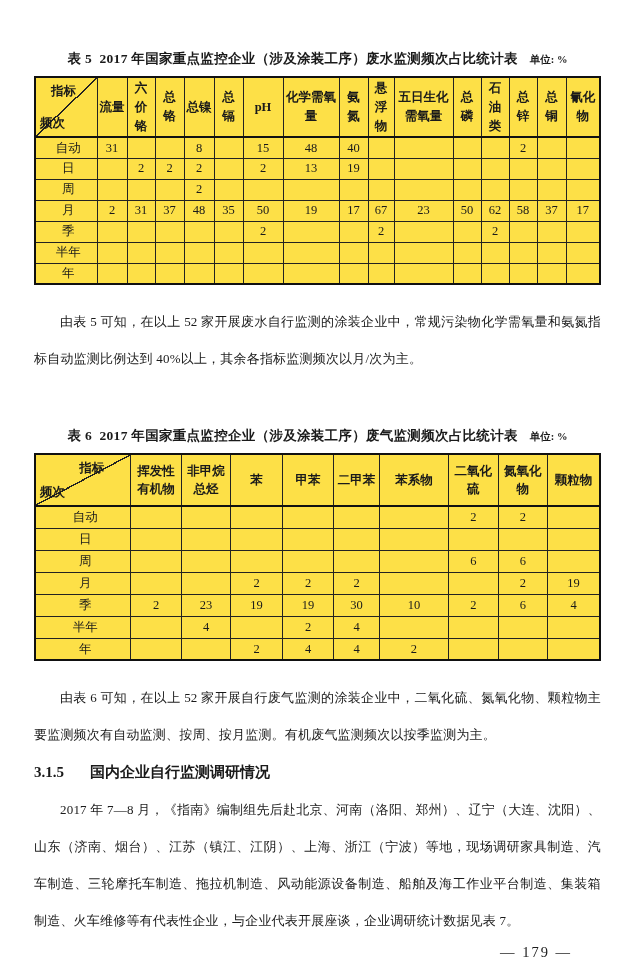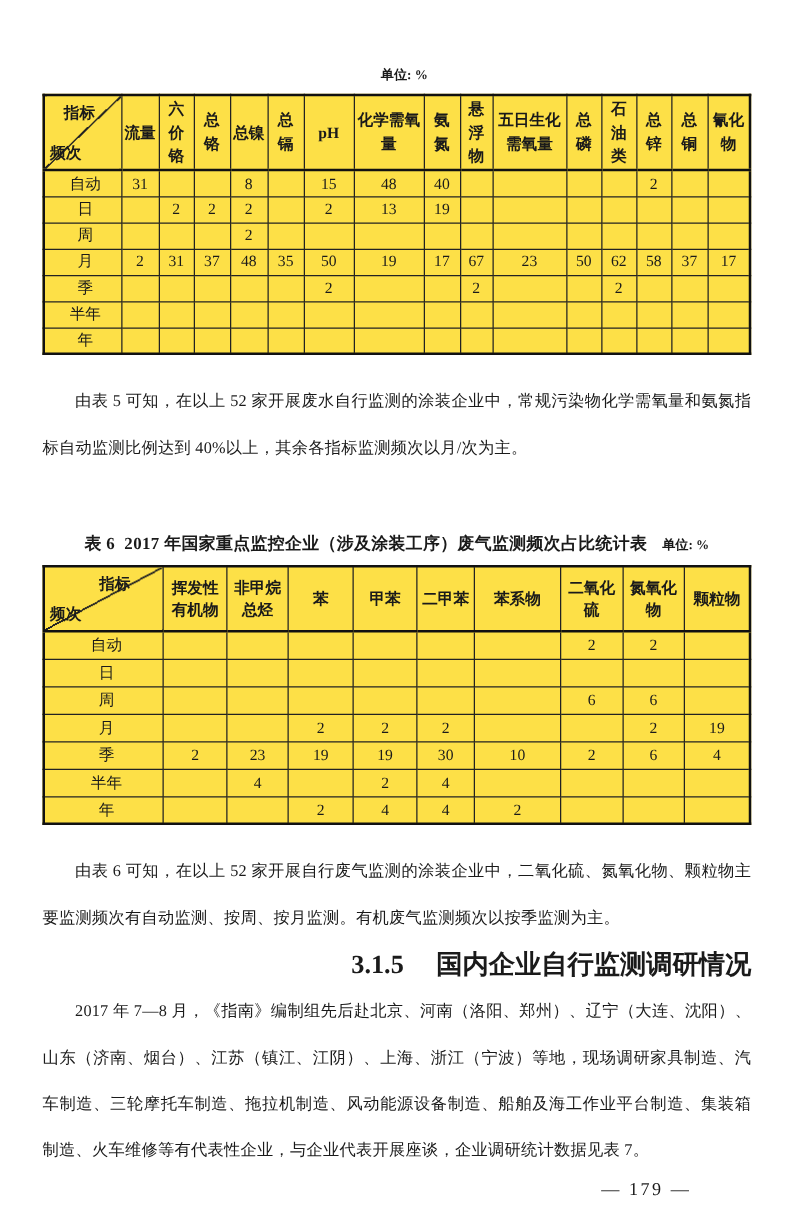--- a/index.html
+++ b/index.html
@@ -77,41 +77,41 @@
     line-height: 37px;
     text-indent: 2em;
     text-align: justify;
     letter-spacing: .2px;
   }
   .para.after-table { margin-top: 2px; }
   .section-heading {
     display: flex;
     align-items: baseline;
     font-weight: bold;
-    font-size: 21px;
+    font-size: 15px;
     line-height: 37px;
     margin-top: 1px;
-    justify-content: flex-end;
   }
   .section-heading .sec-num { margin-right: 26px; }
   
   .footer-page-number {
     position: absolute;
     bottom: 12px;
-    right: 79px;
+    right: 60px;
     font-size: 14.5px;
     letter-spacing: 2px;
   }
 </style>
 </head>
 <body>
 
 <div class="page">
 
   <div class="caption-line">
+    <span class="caption-text">表 5  2017 年国家重点监控企业（涉及涂装工序）废水监测频次占比统计表</span>
     <span class="caption-unit">单位: %</span>
   </div>
 
   <table class="stat-table" id="table5">
     <colgroup>
       <col style="width:62px">
         <col style="width:30px">
         <col style="width:28px">
         <col style="width:29px">
       <col style="width:30px">

